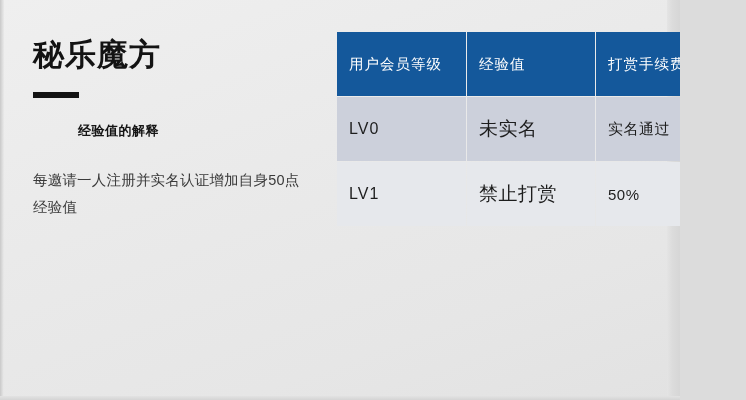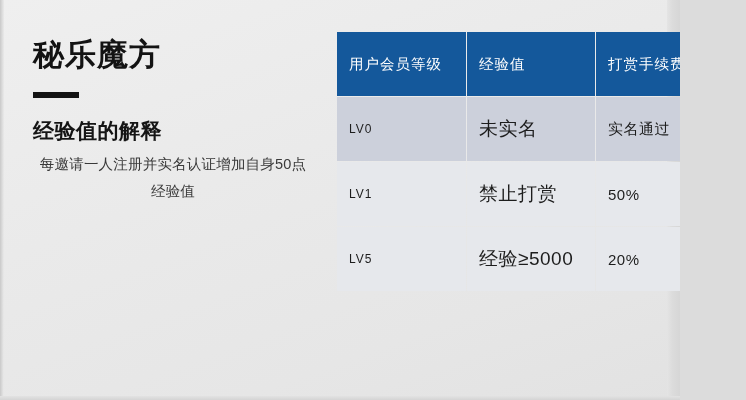--- a/index.html
+++ b/index.html
@@ -65,32 +65,32 @@
   .rule {
     width: 46px;
     height: 6px;
     background: #131313;
     margin-top: 18px;
     margin-bottom: 21px;
   }
   .subhead {
     color: #151515;
     font-weight: bold;
-    font-size: 21px;
+    font-size: 13px;
     line-height: 24px;
     letter-spacing: 0.5px;
+    margin-left: 45px;
   }
   .body-text {
     color: #3a3a3a;
     font-size: 14.5px;
     line-height: 27px;
     letter-spacing: 0.2px;
-    margin-top: 8px;
+    margin-top: 24px;
     width: 280px;
-    text-align: center;
   }
 
   
   .table-wrap {
     position: absolute;
     left: 336px;
     top: 31px;
     width: 377px;
   }
   table.level-table {
@@ -119,21 +119,21 @@
   }
   tbody td {
     height: 40px;
     color: #1d1d1d;
     font-size: 19px;
     letter-spacing: 0.5px;
   }
   tbody tr.row-dark td  { background: #ccd0db; }
   tbody tr.row-light td { background: #e6e8ec; }
 
-  td.lv   { font-size: 12px; letter-spacing: 1px; }
+  td.lv   { font-size: 16px; letter-spacing: 1px; }
   td.pct  { font-size: 15px; }
 </style>
 </head>
 <body>
 
 <div class="slide">
 
   <div class="edge-left"></div>
   <div class="edge-right"></div>
   <div class="edge-bottom"></div>
@@ -166,22 +166,17 @@
         <tr class="row-dark">
           <td class="lv">LV0</td>
           <td class="exp">未实名</td>
           <td class="pct">实名通过</td>
         </tr>
         <tr class="row-light">
           <td class="lv">LV1</td>
           <td class="exp">禁止打赏</td>
           <td class="pct">50%</td>
         </tr>
-        <tr class="row-light">
-          <td class="lv">LV5</td>
-          <td class="exp">经验≥5000</td>
-          <td class="pct">20%</td>
-        </tr>
       </tbody>
     </table>
   </div>
 
 </div>
 
 </body></html>

